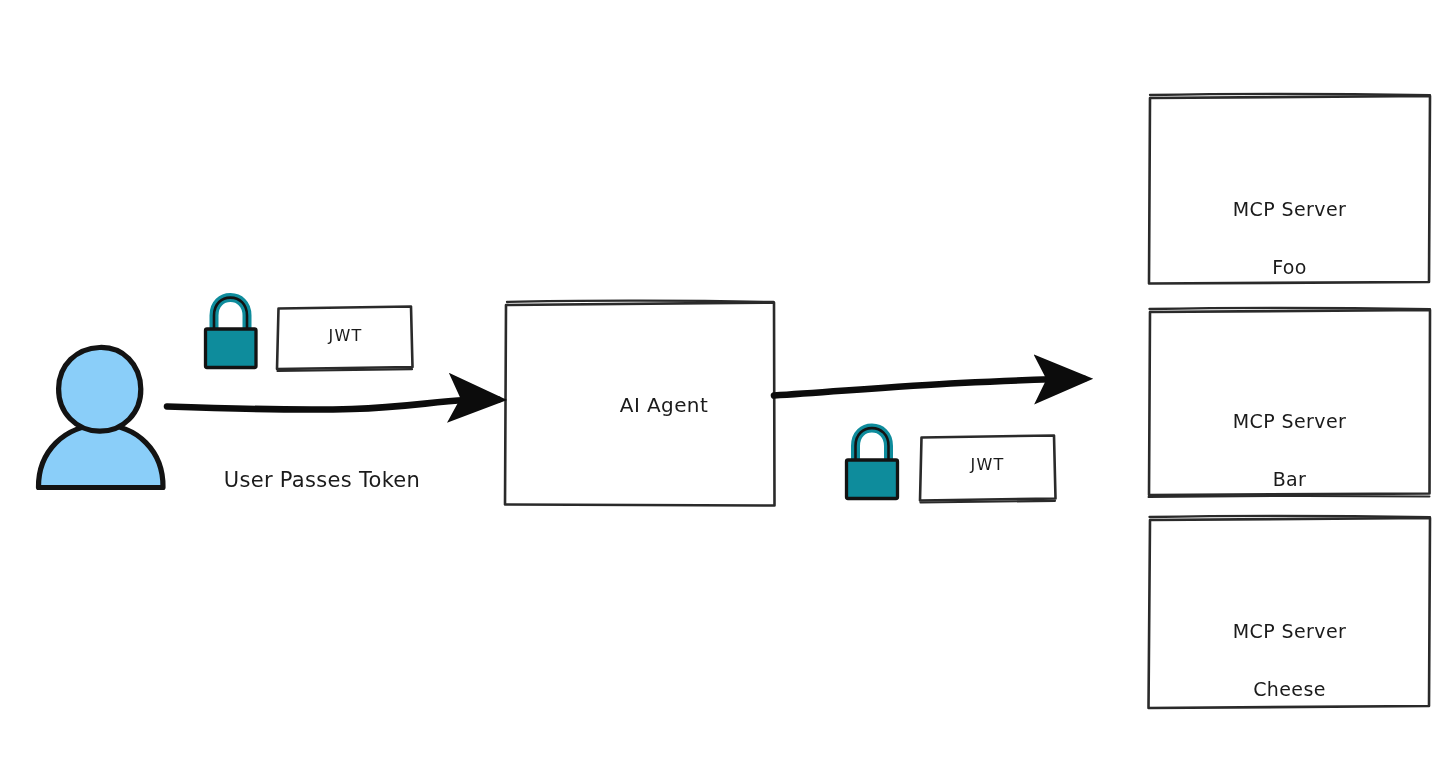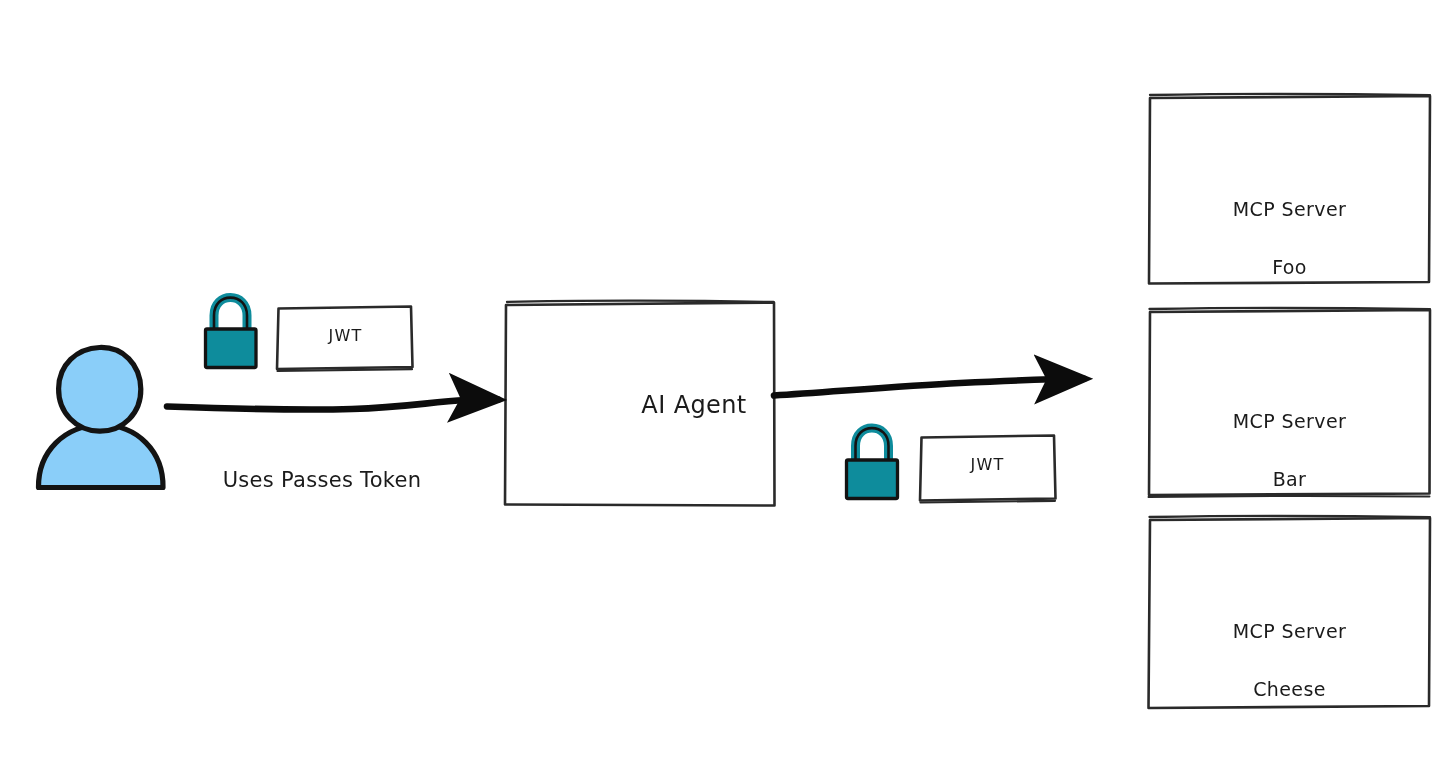--- a/index.html
+++ b/index.html
@@ -144,23 +144,23 @@
     </g>
 
     <g>
       <path d="M1150.0,520.0 L1430.0,518.0 L1429.0,706.0 L1148.5,708.0 Z" fill="#ffffff" stroke="#2a2a2a" stroke-width="2.6" stroke-linejoin="round"></path>
       <path d="M1149.5,517.0 C1230.0,515.5 1350.0,515.8 1430.0,517.2" fill="none" stroke="#2a2a2a" stroke-width="2.3" stroke-linecap="round"></path>
     </g>
   </svg>
 
   <div class="box-label" style="left:278px; top:324px; width:135px;">JWT</div>
 
-  <div class="node-label" style="left:505px; top:391px; width:318px; font-size:24px;margin-left:30px;">AI Agent</div>
+  <div class="node-label" style="left:505px; top:391px; width:318px; font-size:20px;">AI Agent</div>
 
-  <div class="edge-label" style="left:197px; top:467px; width:250px;">Uses Passes Token</div>
+  <div class="edge-label" style="left:197px; top:467px; width:250px;">User Passes Token</div>
 
 
   <div class="box-label" style="left:920px; top:453px; width:135px;">JWT</div>
 
   <div class="node-label" style="left:1149px; top:166px; width:281px;">
     <span>MCP Server</span><br>
     <span>Foo</span>
   </div>
 
   <div class="node-label" style="left:1149px; top:378px; width:281px;">

